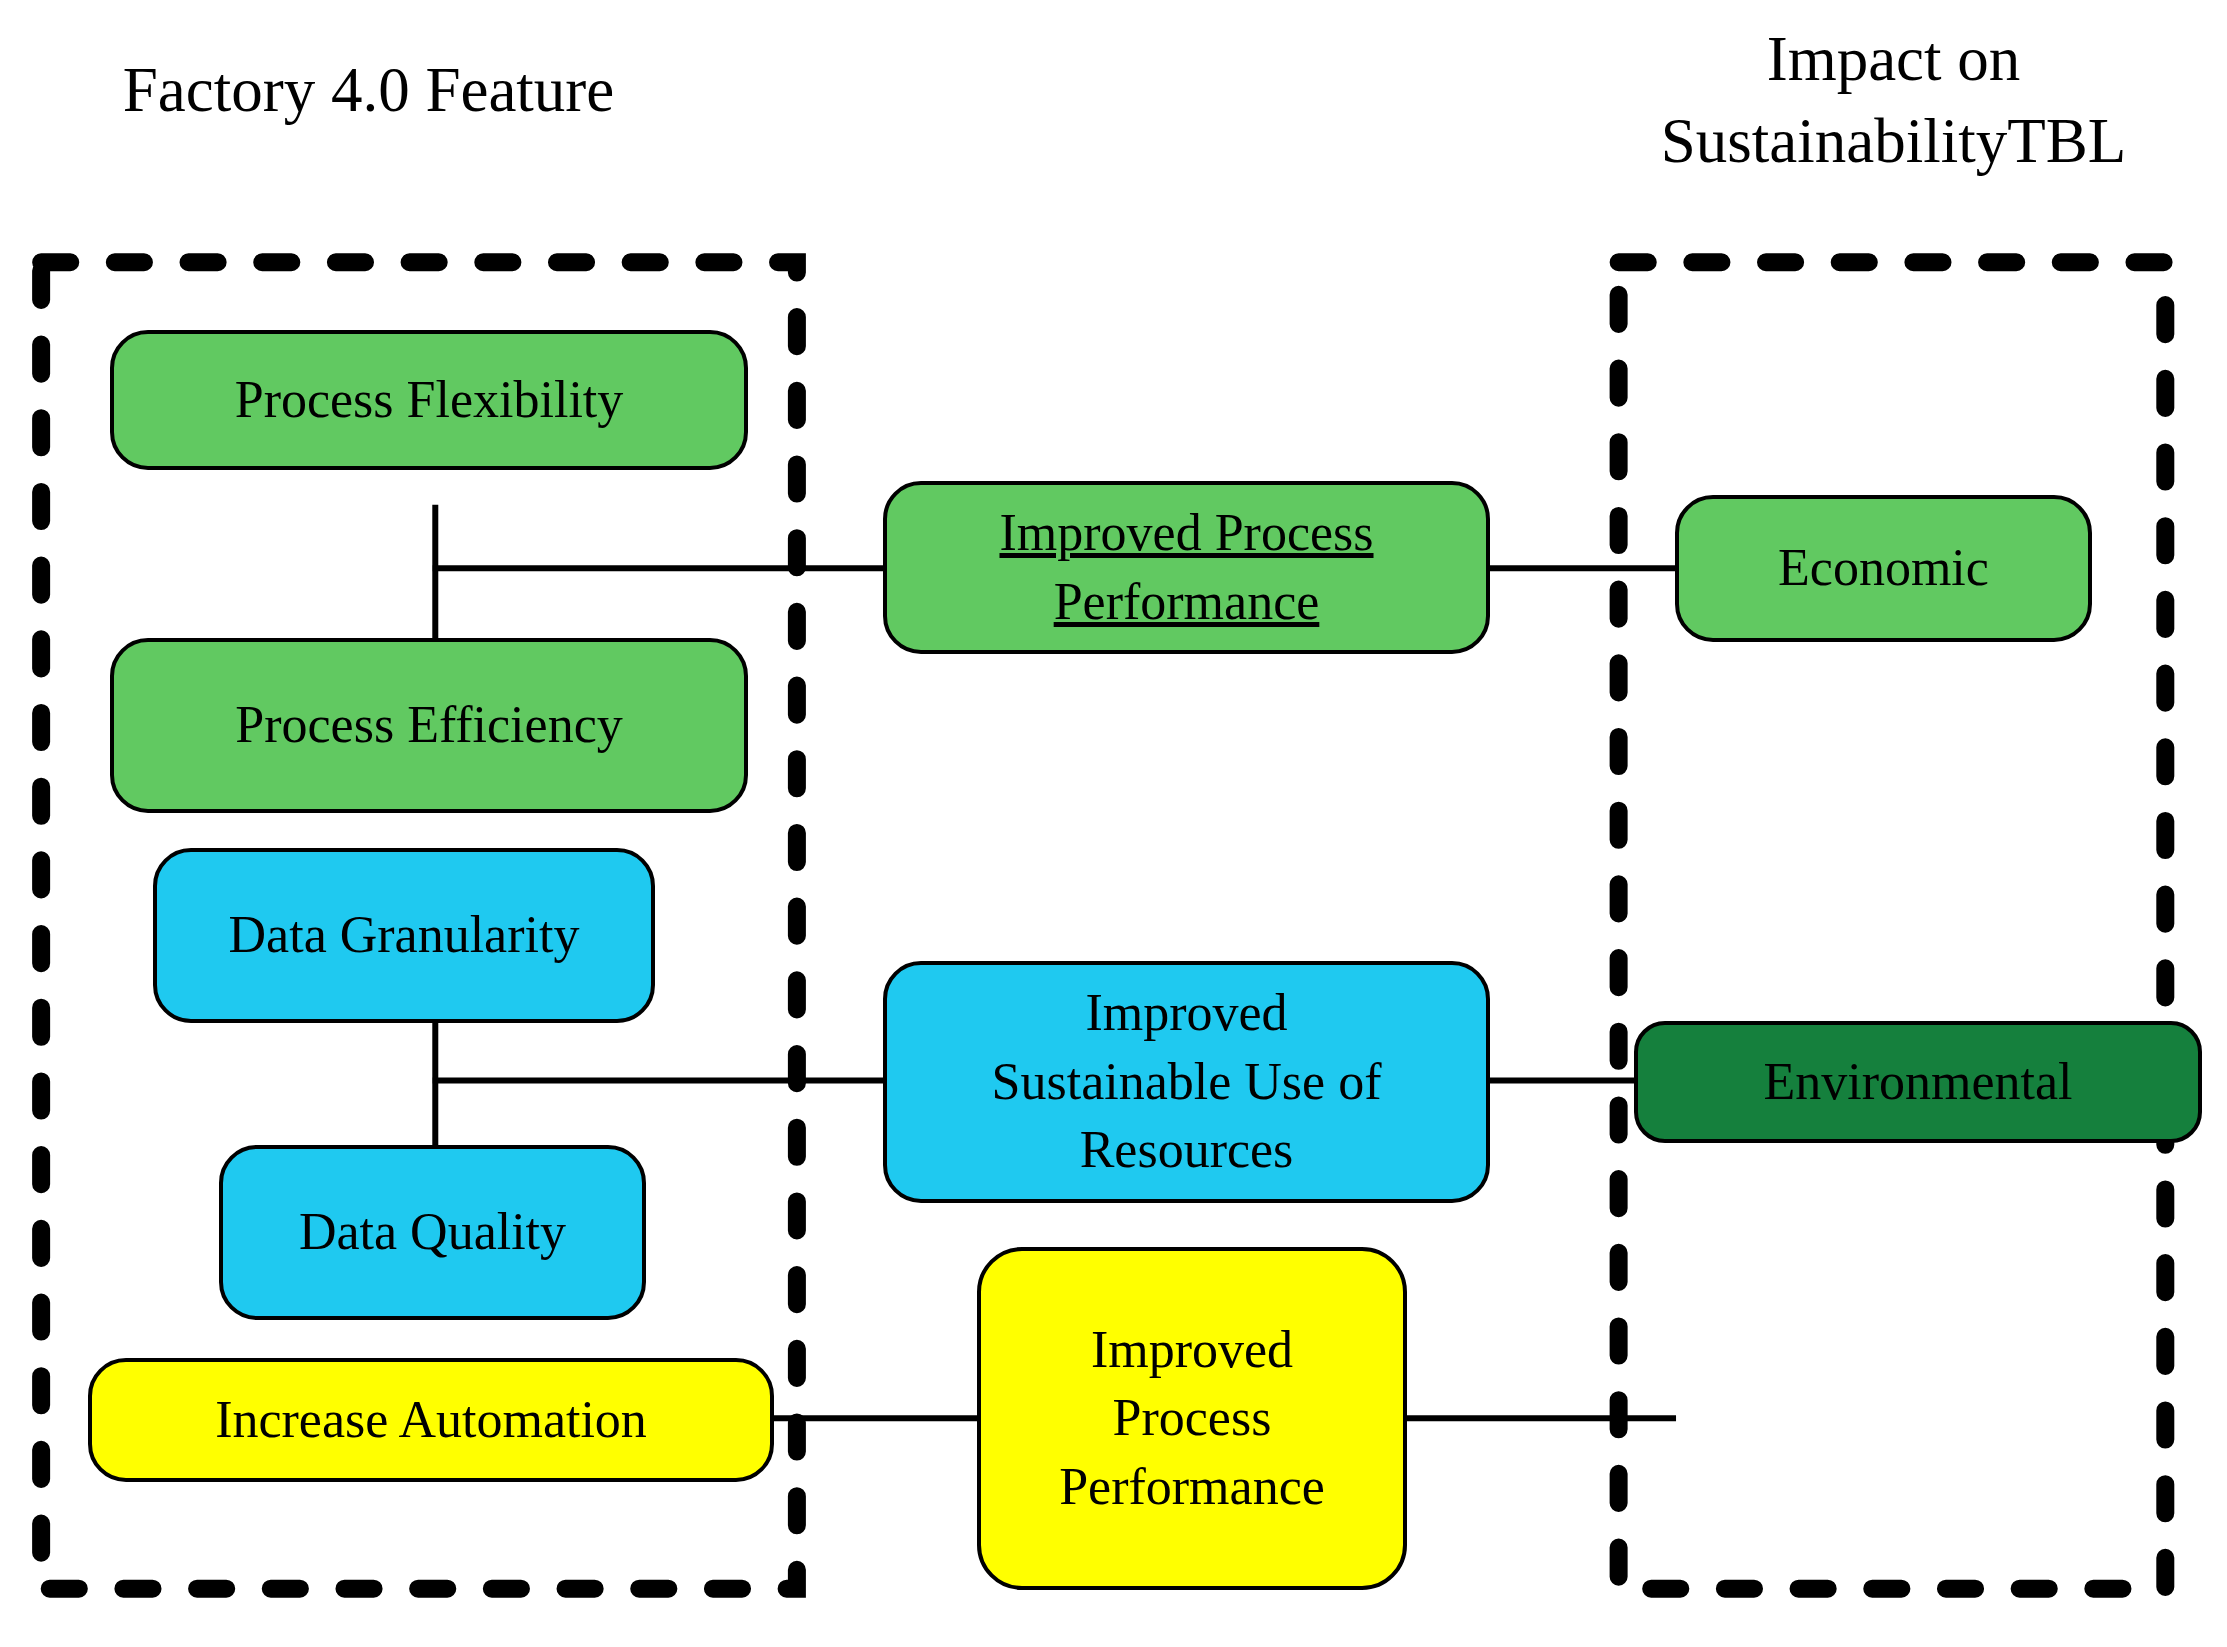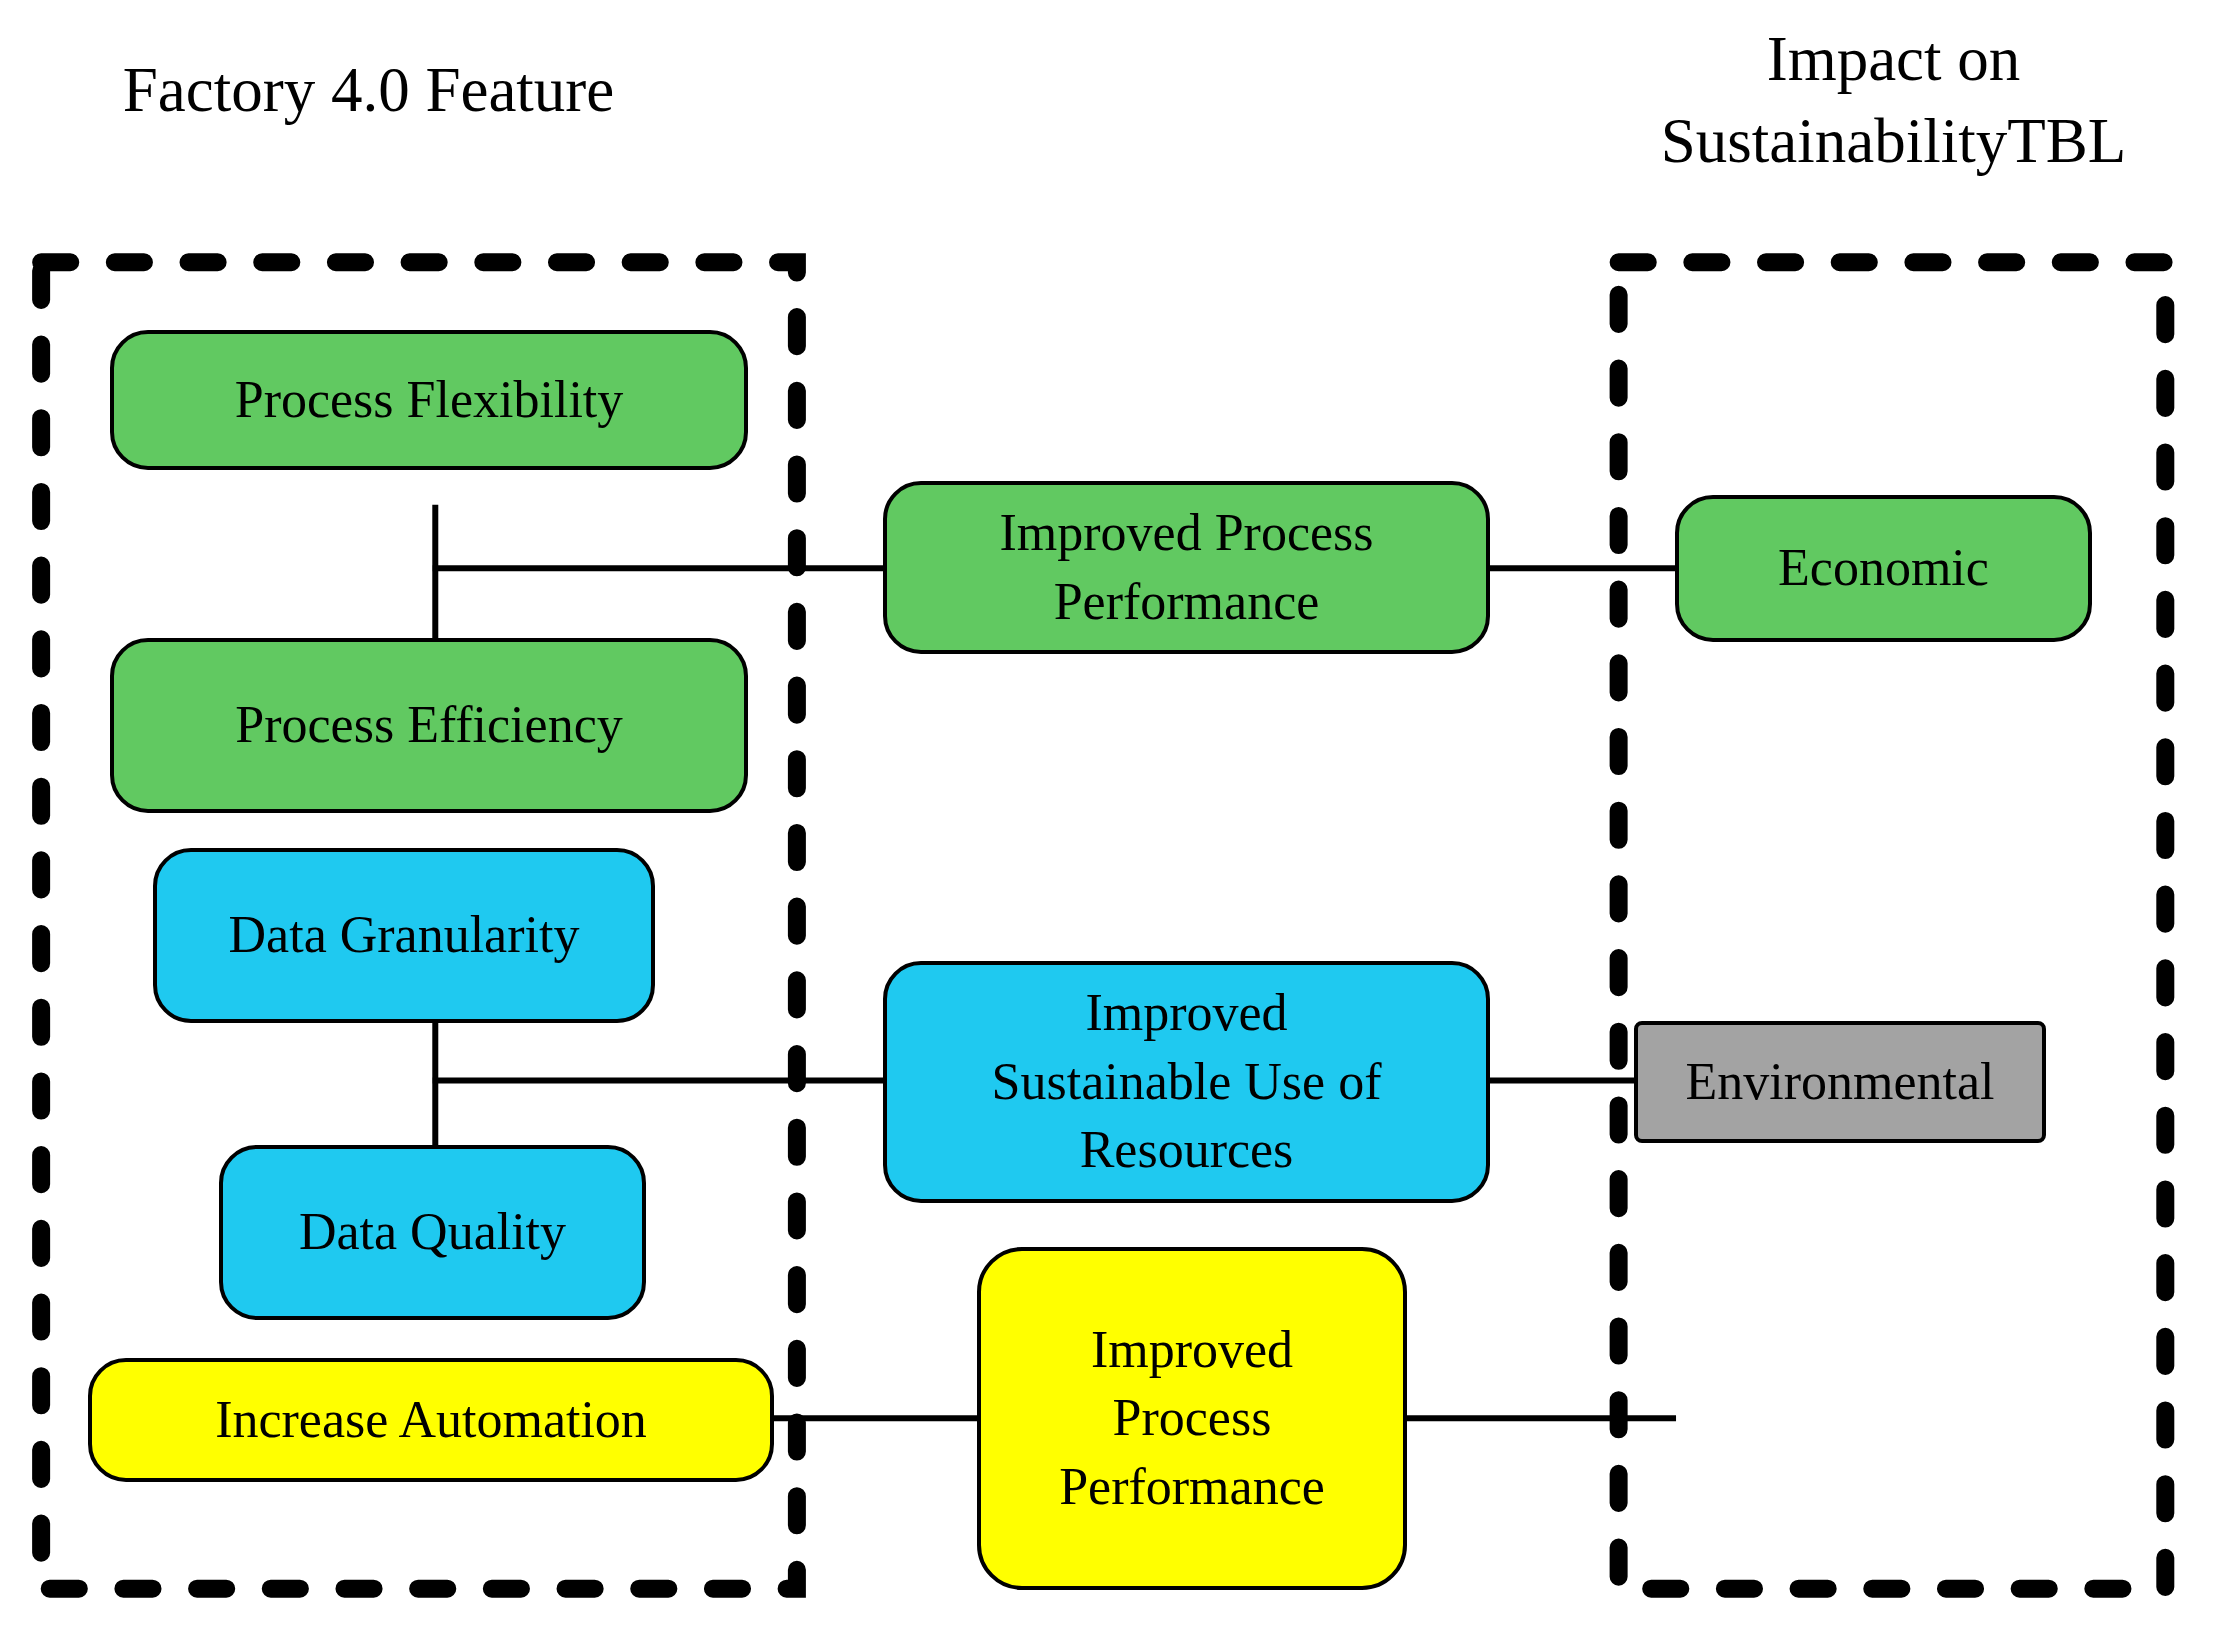--- a/index.html
+++ b/index.html
@@ -73,21 +73,21 @@
   <div class="node" style="left: 110px; top: 330px; width: 638px; height: 140px; background: rgb(97, 201, 97);">Process Flexibility</div>
 
   <div class="node" style="left: 110px; top: 638px; width: 638px; height: 175px; background: rgb(97, 201, 97);">Process Efficiency</div>
 
   <div class="node" style="left: 153px; top: 848px; width: 502px; height: 175px; background: rgb(31, 201, 240);">Data Granularity</div>
 
   <div class="node" style="left: 219px; top: 1145px; width: 427px; height: 175px; background: rgb(31, 201, 240);">Data Quality</div>
 
   <div class="node" style="left: 88px; top: 1358px; width: 686px; height: 124px; background: rgb(255, 255, 0);">Increase Automation</div>
 
-  <div class="node" style="left: 883px; top: 481px; width: 607px; height: 173px; background: rgb(97, 201, 97);">
+  <div class="node" style="left: 883px; top: 481px; width: 607px; height: 173px; background: rgb(97, 201, 97); text-decoration: underline;">
     <div class="stack">
       <span>Improved Process</span>
       <span>Performance</span>
     </div>
   </div>
 
   <div class="node" style="left: 883px; top: 961px; width: 607px; height: 242px; background: rgb(31, 201, 240);">
     <div class="stack">
       <span>Improved</span>
       <span>Sustainable Use of</span>
@@ -98,17 +98,17 @@
   <div class="node" style="left: 977px; top: 1247px; width: 430px; height: 343px; border-radius: 45px; background: rgb(255, 255, 0);">
     <div class="stack">
       <span>Improved</span>
       <span>Process</span>
       <span>Performance</span>
     </div>
   </div>
 
   <div class="node" style="left: 1675px; top: 495px; width: 417px; height: 147px; background: rgb(97, 201, 97);">Economic</div>
 
-  <div class="node" style="left: 1634px; top: 1021px; width: 412px; height: 122px; border-radius: 8px; background: #a3a3a3;">Environmental</div>
+  <div class="node" style="left: 1634px; top: 1021px; width: 568px; height: 122px; border-radius: 31px; background: #15803d;">Environmental</div>
 
 
 </div>
 
 
 </body></html>

